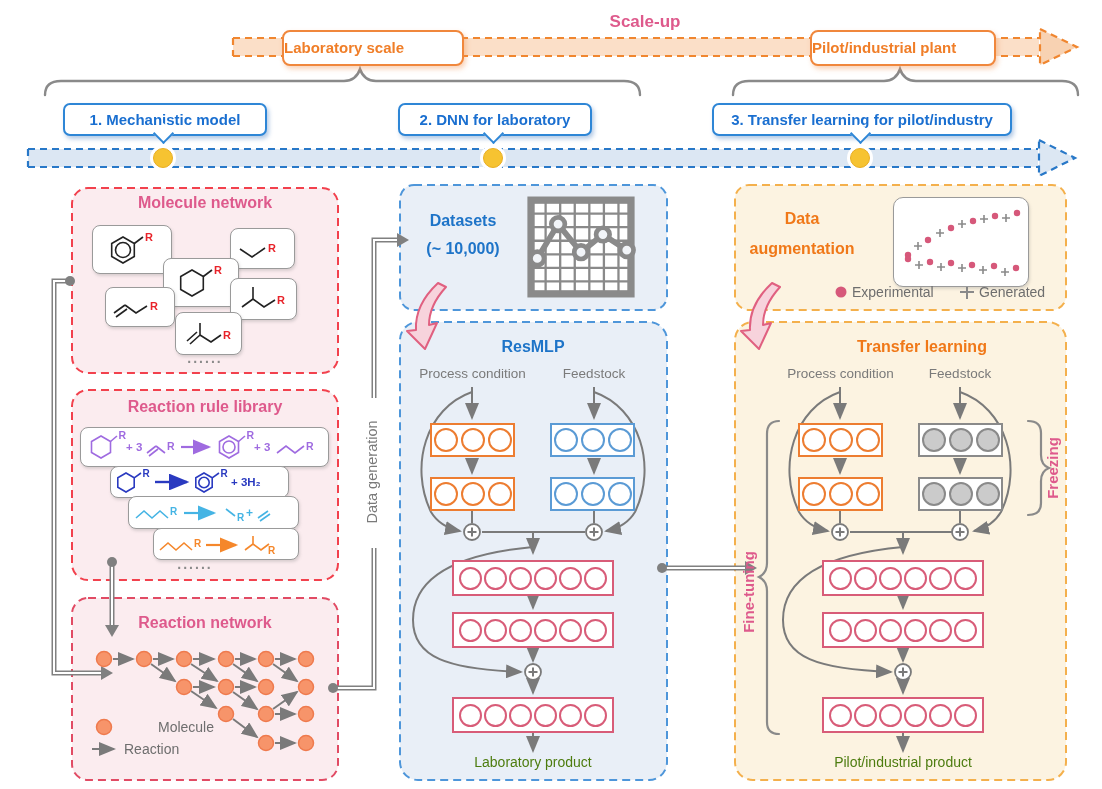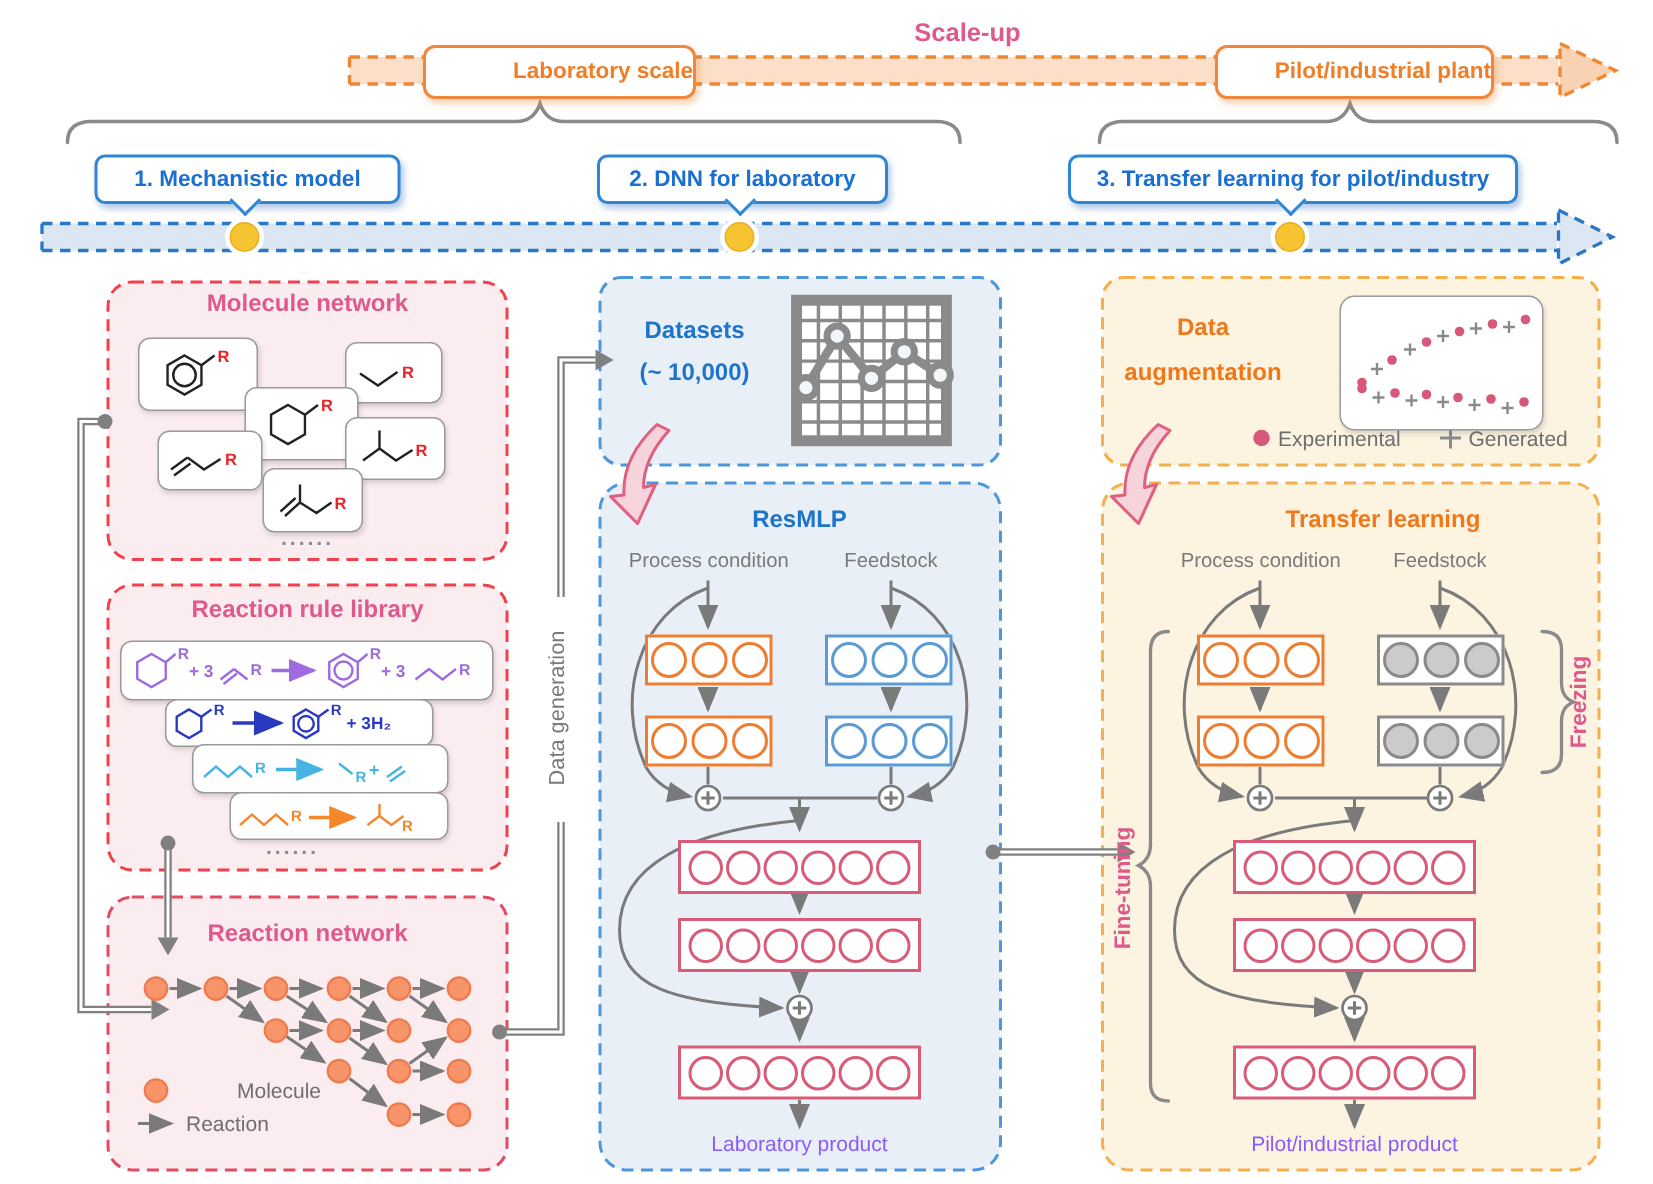--- a/index.html
+++ b/index.html
@@ -4,24 +4,24 @@
 <style>
   html,body{margin:0;padding:0;background:#fff;}
   #stage{position:relative;width:1090px;height:789px;background:#fff;overflow:hidden;
          font-family:"Liberation Sans",sans-serif;}
   #overlay{position:absolute;left:0;top:0;z-index:1;pointer-events:none;}
   .t{position:absolute;z-index:3;font-family:"Liberation Sans",sans-serif;}
   .ctr{text-align:center;}
   .c-pink{color:#DE5A8C}.c-blue{color:#1E74C8}.c-orange{color:#F07818}.c-gray{color:#7a7a7a}
   .ttl{font-weight:bold;font-size:16px;}
   .lbl{font-size:13.5px;color:#7a7a7a;}
-  .prod{font-size:14px;color:#8b5cf6;}
+  .prod{font-size:14px;color:#4d7c0f;}
   .rot{transform:rotate(-90deg);transform-origin:center center;}
   .obox{position:absolute;z-index:3;background:#fff;border:2px solid #F0873C;border-radius:8px;
-        color:#F07E28;font-weight:bold;font-size:15px;text-align:right;
+        color:#F07E28;font-weight:bold;font-size:15px;text-align:left;
         box-shadow:2px 3px 5px rgba(240,140,70,.38);}
   .bbox{position:absolute;z-index:3;background:#fff;border:2px solid #2E86D6;border-radius:7px;
         color:#1A6FD0;font-weight:bold;font-size:15px;text-align:center;
         box-shadow:2px 3px 4px rgba(90,140,200,.45);}
   .tail{position:absolute;z-index:4;width:13px;height:13px;background:#fff;
         border-right:2px solid #2E86D6;border-bottom:2px solid #2E86D6;transform:rotate(45deg);}
   .card{position:absolute;z-index:3;background:#fff;border:1.2px solid #9a9a9a;border-radius:8px;
         box-shadow:1px 2px 3px rgba(120,120,120,.25);}
   .layer{position:absolute;z-index:3;background:#fff;border:2px solid;display:flex;align-items:center;
          justify-content:center;box-sizing:border-box;}

